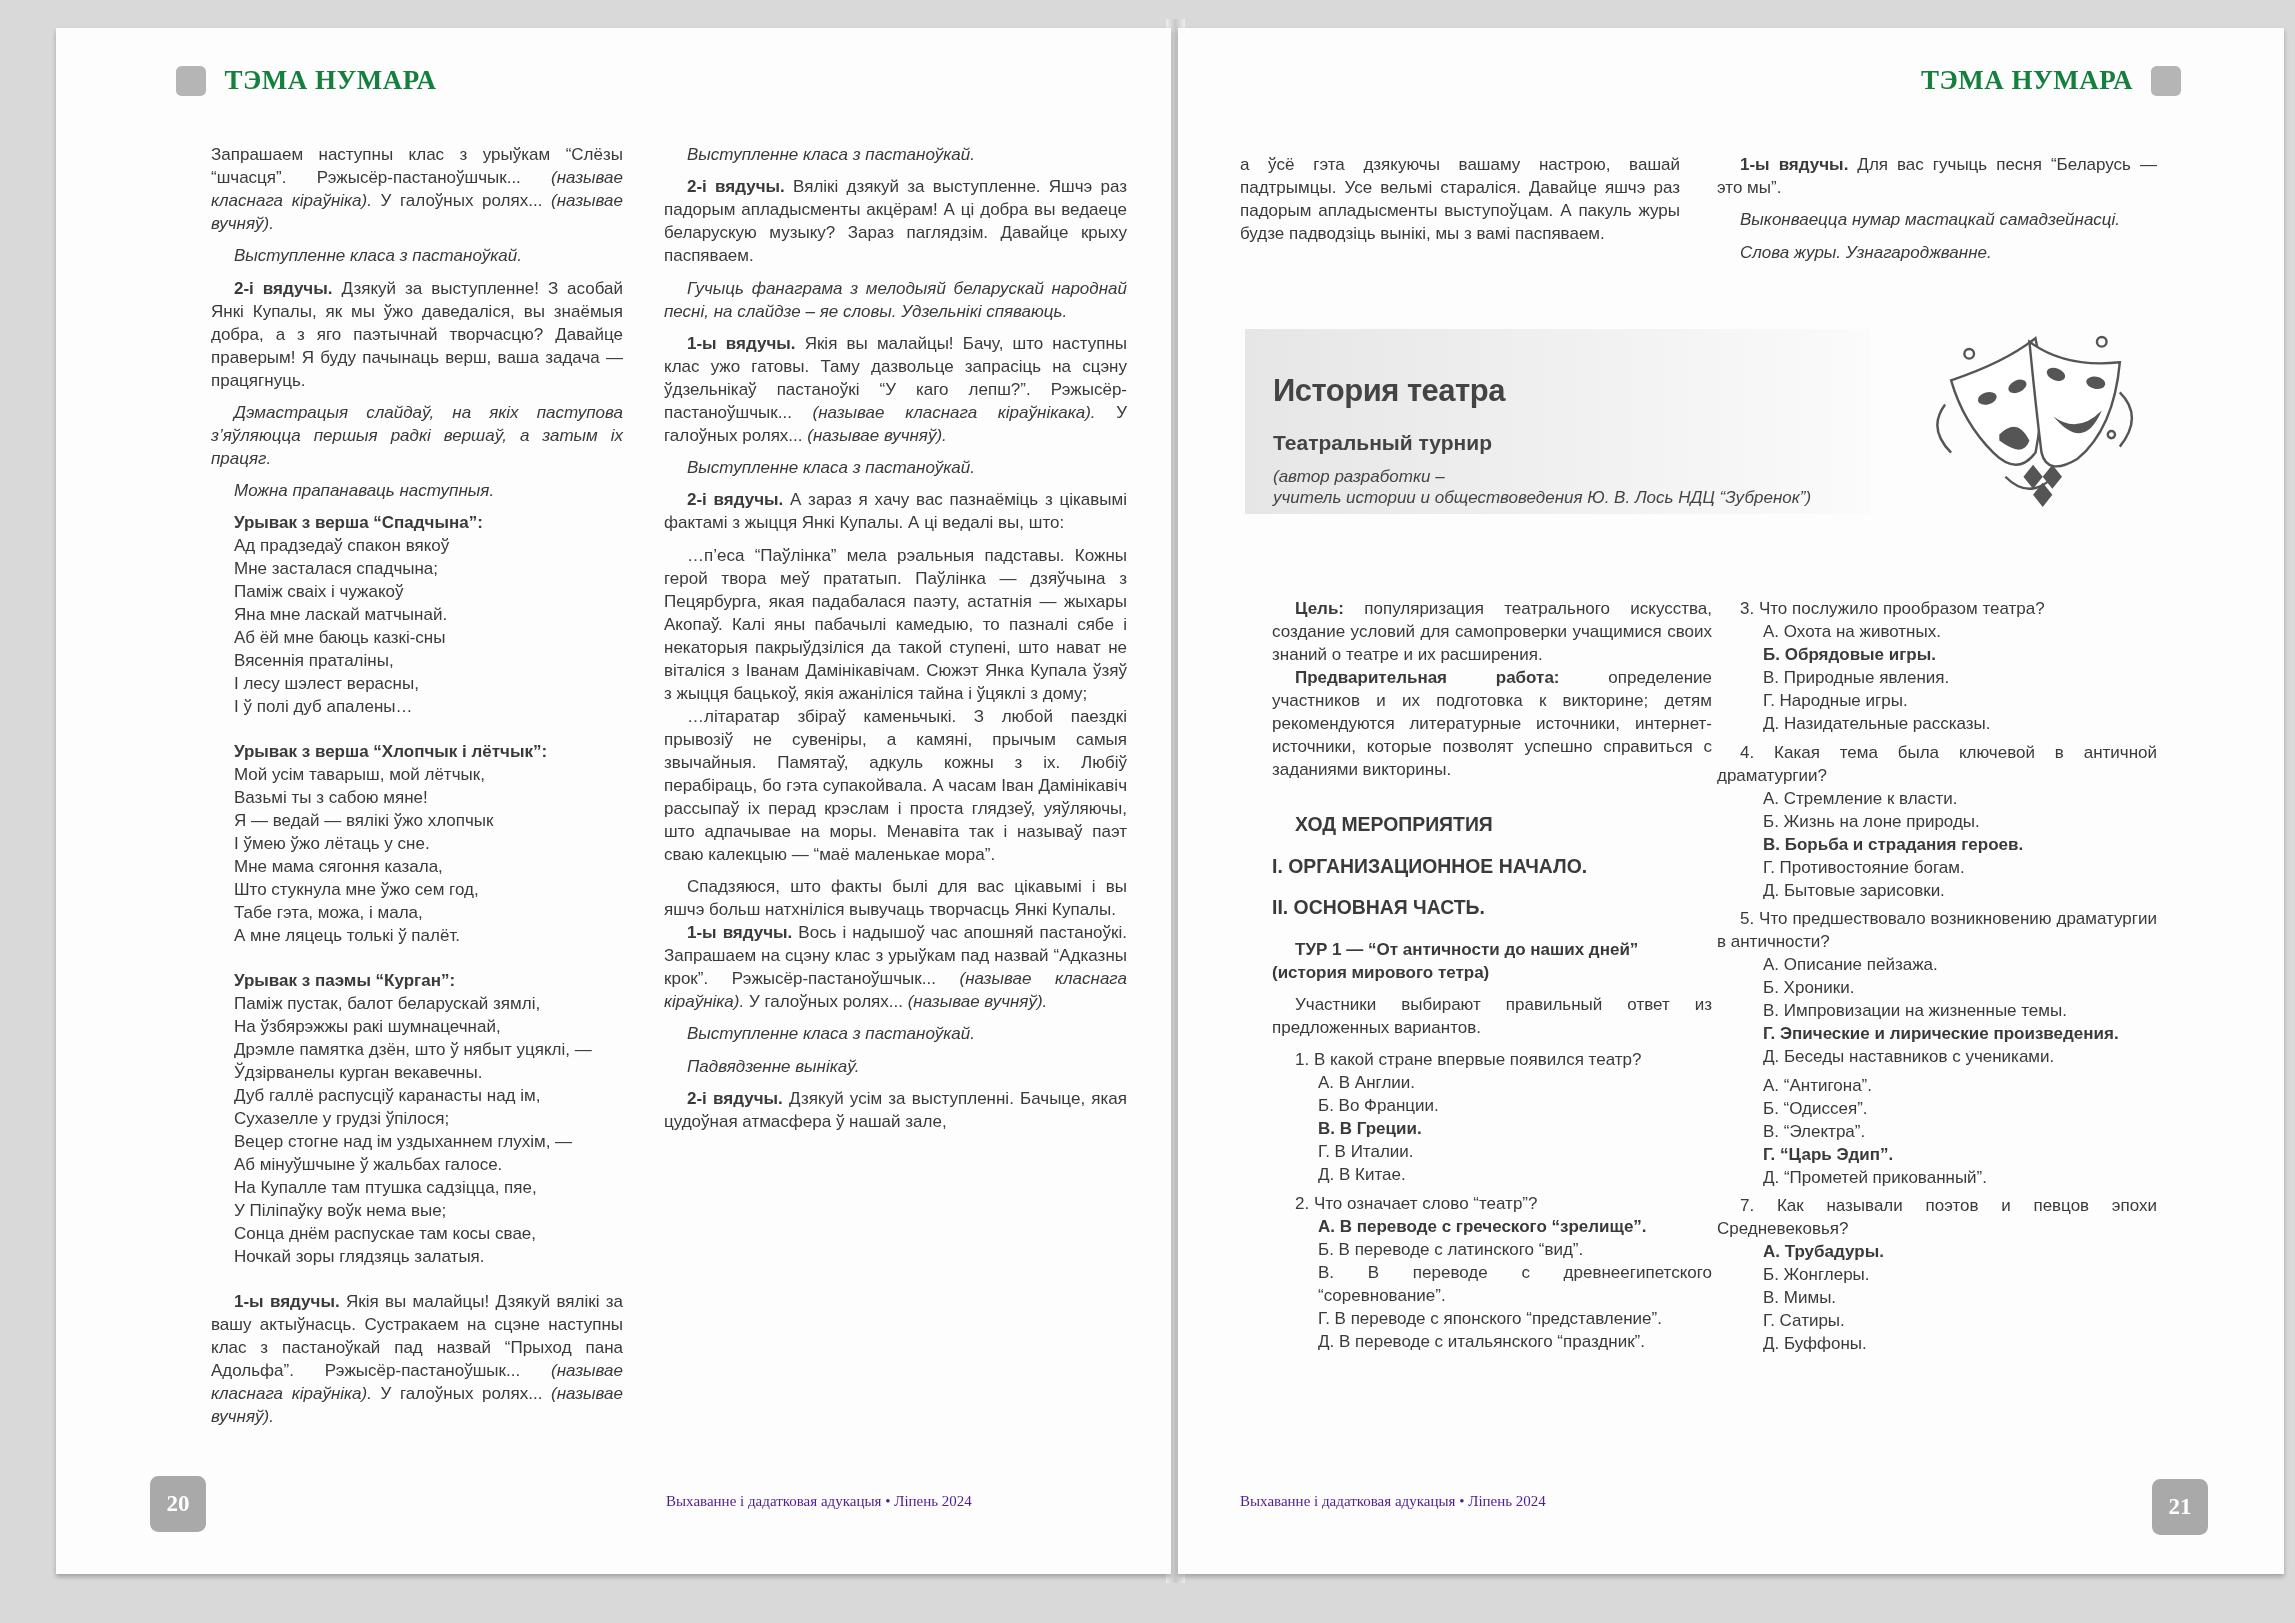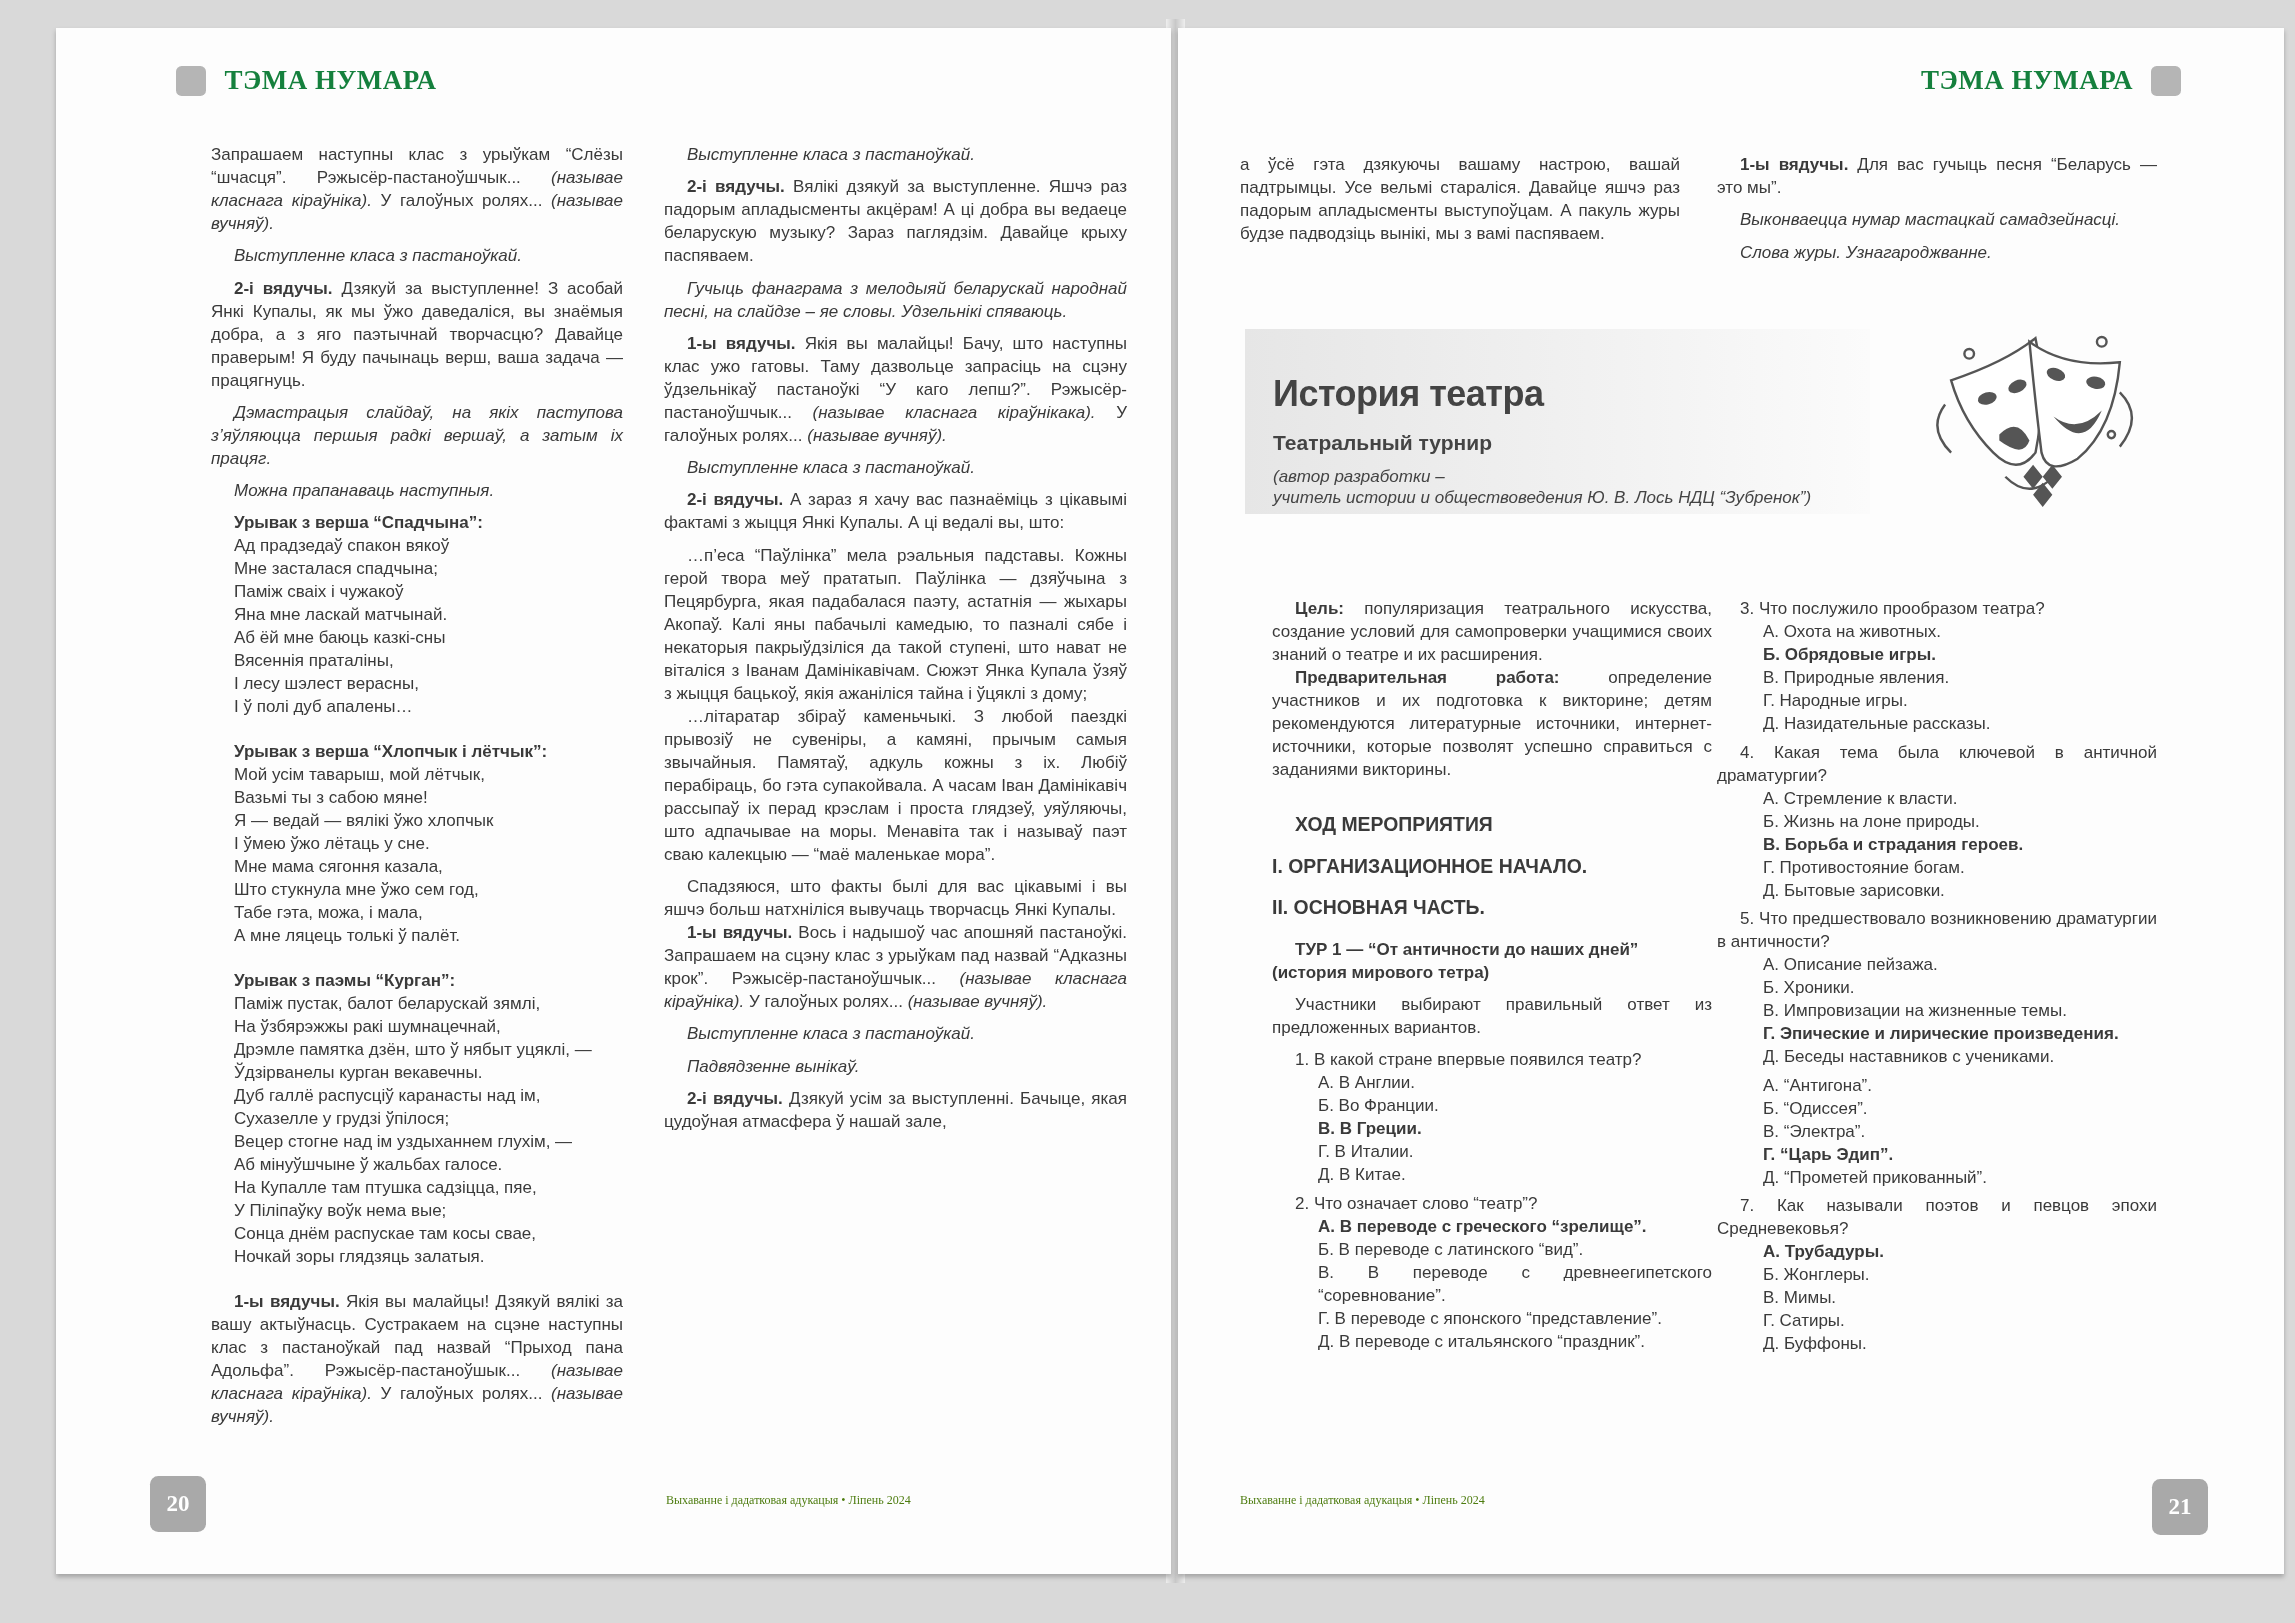--- a/index.html
+++ b/index.html
@@ -18,26 +18,26 @@
   .verse{margin:0 0 22px 23px;}
   .verse .title{font-weight:bold;}
   .verse div{margin:0;}
   .q{margin:0 0 5.6px 0;}
   .q .qt{text-indent:23px;}
   .q .opt{padding-left:46px;}
   .q .opt.correct{font-weight:bold;}
   .head-h{font-weight:bold;font-size:19.4px;margin:18.5px 0 18.5px 23px;}
   .head-h.noind{margin-left:0;}
   .banner{position:absolute;left:1245px;top:329px;width:625px;height:185px;background:linear-gradient(90deg,#e6e6e6,#f2f2f2 60%,#fbfbfb);}
-  .banner .t1{position:absolute;left:28px;top:44px;font-size:36px;font-weight:bold;color:#444;letter-spacing:-0.5px;}
+  .banner .t1{position:absolute;left:28px;top:44px;font-size:31px;font-weight:bold;color:#444;letter-spacing:-0.5px;}
   .banner .t2{position:absolute;left:28px;top:102px;font-size:21px;font-weight:bold;color:#444;}
   .banner .t3{position:absolute;left:28px;top:137px;font-size:17px;font-style:italic;color:#444;line-height:21px;}
   .masks{position:absolute;left:1921px;top:296px;width:241px;height:241px;}
   .pagenum{position:absolute;width:56px;height:56px;border-radius:8.3px;background:#a9a9a9;color:#fff;font-family:"Liberation Serif",serif;font-weight:bold;font-size:23px;display:flex;align-items:center;justify-content:center;text-align:right;}
-  .footer{position:absolute;font-family:"Liberation Serif",serif;font-size:12px;color:#4d7c0f;}
+  .footer{position:absolute;font-family:"Liberation Serif",serif;font-size:15px;color:#4c1d95;}
 </style>
 </head>
 <body>
 
 <div class="gutter"></div>
 
 <div class="page" id="page-left"></div>
 
 <div class="runhead" style="left:176px;">
   <div class="square"></div>

